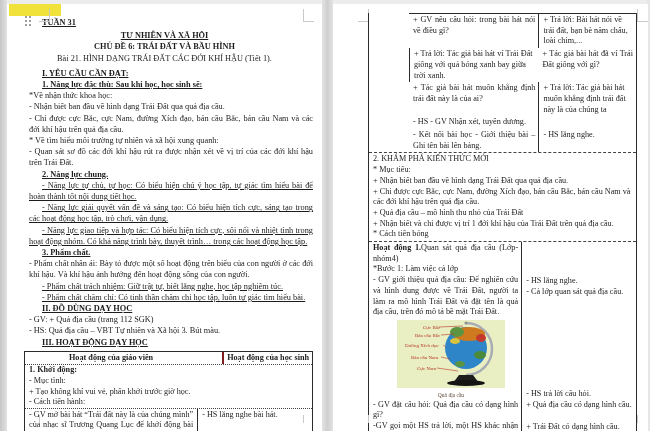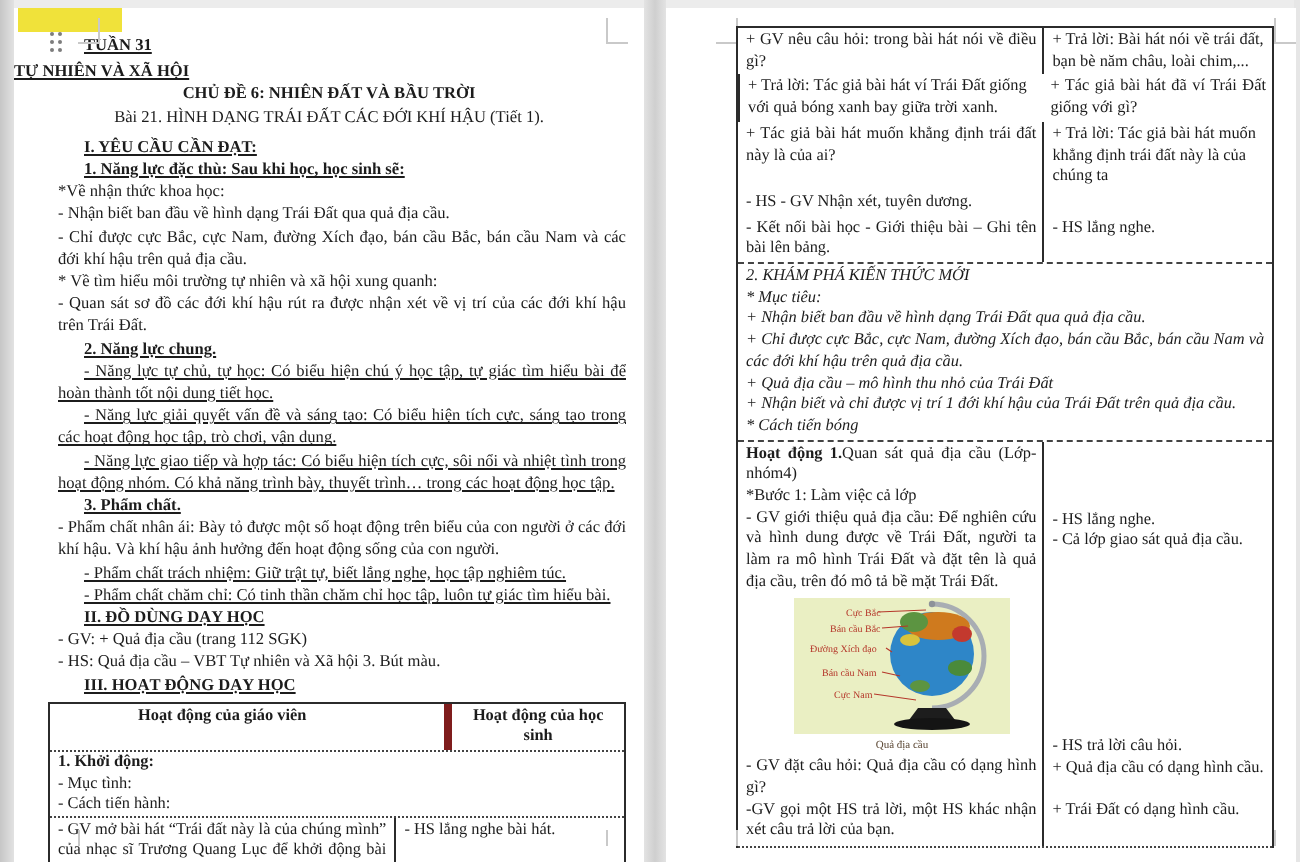--- a/index.html
+++ b/index.html
@@ -19,47 +19,47 @@
   .mark.tl{border-right:1px solid #c9c9c9;border-bottom:1px solid #c9c9c9;}
   .mark.tr{border-left:1px solid #c9c9c9;border-bottom:1px solid #c9c9c9;}
   .tick{position:absolute;width:1px;height:8px;background:#c9c9c9;}
 
   .hl{position:absolute;left:2px;top:0;width:52px;height:12px;}
 
   .drag{position:absolute;left:18px;top:12px;display:grid;grid-template-columns:2px 2px;gap:2px;}
   .drag i{width:2px;height:2px;background:#7d7d7d;border-radius:50%;}
 
   .week{margin:13px 0 2px 35px;font-weight:bold;text-decoration:underline;}
-  .doc-title{text-align:left;font-weight:bold;text-decoration:underline;}
+  .doc-title{text-align:center;font-weight:bold;text-decoration:underline;}
   .doc-sub{text-align:center;font-weight:bold;}
   .doc-lesson{text-align:center;}
 
   .body-text{margin:4px 9px 0 22px;text-align:justify;}
   .body-text p{margin:0;}
   .b{font-weight:bold;}
   .u{text-decoration:underline;}
   .ind{text-indent:13px;text-decoration:underline;}
   .tbl1{margin:3px 9px 0 17px;border-top:1px solid #2b2b2b;border-left:1px solid #2b2b2b;border-right:1px solid #2b2b2b;
         font-size:8.2px;line-height:10.6px;}
   .thead{display:grid;grid-template-columns:60% 40%;border-bottom:1px dotted #444;}
   .thead div{font-weight:bold;text-align:center;padding:1px 2px;}
-  .thead .hs{border-left:4px solid #7f1d1d;margin-left:25px;}
+  .thead .hs{border-left:2px solid #7f1d1d;margin-left:25px;}
   .introrows div{padding:0 4px;}
   .gvhs{display:grid;grid-template-columns:60% 40%;border-top:1px dotted #444;border-bottom:1px dotted #444;}
   .gvhs .cell{padding:1px 4px 2px 4px;}
   .gvhs .hs{border-left:1px solid #2b2b2b;}
   .gv{text-align:justify;}
 
   
   .tbl2{position:absolute;left:35px;top:9px;width:267px;border-left:1px solid #2b2b2b;border-right:1px solid #2b2b2b;}
-  .qa{border-top:1px solid #2b2b2b;}
+  .qa{border-top:1px solid #2b2b2b;margin-left:40px;}
   .qa-row{display:grid;grid-template-columns:57% 43%;}
   .qa-row .cell{padding:1px 3px 1px 4px;}
   .qa-row .hs{border-left:1px solid #2b2b2b;}
-  .sec{border-top:1px dashed #444;padding:1px 3px 1px 4px;font-style:italic;}
+  .sec{border-top:1px dashed #444;padding:1px 3px 1px 4px;}
   .act{border-top:1px dashed #444;border-bottom:1px dotted #444;display:grid;grid-template-columns:57% 43%;}
   .act .cell{padding:1px 3px 2px 4px;}
   .act .hs{border-left:1px solid #2b2b2b;}
   .act .hs div{margin:0;}
   .hs-0{margin-top:33px !important;}
   .hs-2{margin-top:92px !important;}
   .hs-4{margin-top:11px !important;}
 
   .figure{width:108px;margin:2px 0 0 24px;}
   .figcap{width:108px;margin:0 0 1px 24px;text-align:center;font-size:5.5px;color:#5a4632;line-height:7px;}
@@ -80,21 +80,21 @@
       <i></i>
       <i></i>
       <i></i>
       <i></i>
       <i></i>
       <i></i>
     </div>
 
   <div class="week">TUẦN 31</div>
   <div class="doc-title">TỰ NHIÊN VÀ XÃ HỘI</div>
-  <div class="doc-sub">CHỦ ĐỀ 6: NHIÊN ĐẤT VÀ BẦU TRỜI</div>
+  <div class="doc-sub">CHỦ ĐỀ 6: TRÁI ĐẤT VÀ BẦU HÌNH</div>
   <div class="doc-lesson">Bài 21. HÌNH DẠNG TRÁI ĐẤT CÁC ĐỚI KHÍ HẬU (Tiết 1).</div>
 
   <div class="body-text">
 
   <p class="para b u ind">I. YÊU CẦU CẦN ĐẠT:</p>
       <p class="para b ind">1. Năng lực đặc thù: Sau khi học, học sinh sẽ:</p>
       <p class="para">*Về nhận thức khoa học:</p>
       <p class="para">- Nhận biết ban đầu về hình dạng Trái Đất qua quả địa cầu.</p>
       <p class="para">- Chỉ được cực Bắc, cực Nam, đường Xích đạo, bán cầu Bắc, bán cầu Nam và các đới khí hậu trên quả địa cầu.</p>
       <p class="para">* Về tìm hiểu môi trường tự nhiên và xã hội xung quanh:</p>
@@ -115,20 +115,21 @@
 
   <div class="tbl1">
     <div class="thead">
       <div class="gvh">Hoạt động của giáo viên</div>
       <div class="hs">Hoạt động của học sinh</div>
     </div>
     <div class="introrows">
 
     <div class="b">1. Khởi động:</div>
         <div>- Mục tình:</div>
+        <div>+ Tạo không khí vui vẻ, phấn khởi trước giờ học.</div>
         <div>- Cách tiến hành:</div>
       </div>
     <div class="gvhs">
       <div class="cell gv">- GV mở bài hát “Trái đất này là của chúng mình” của nhạc sĩ Trương Quang Lục để khởi động bài học.</div>
       <div class="cell hs">- HS lắng nghe bài hát.</div>
     </div>
   </div>
 </div>
 
 <div class="page" id="page2">
@@ -215,21 +216,21 @@
         <div class="figcap">Quả địa cầu</div>
 
         <div>
 
         <div class="gv">- GV đặt câu hỏi: Quả địa cầu có dạng hình gì?</div>
             <div class="gv">-GV gọi một HS trả lời, một HS khác nhận xét câu trả lời của bạn.</div>
           </div>
       </div>
       <div class="cell hs">
         <div class="hs-0">- HS lắng nghe.</div>
-        <div class="hs-1">- Cả lớp giao sát quả địa cầu.</div>
+        <div class="hs-1">- Cả lớp quan sát quả địa cầu.</div>
         <div class="hs-2">- HS trả lời câu hỏi.</div>
         <div class="hs-3">+  Quả địa cầu có dạng hình cầu.</div>
         <div class="hs-4">+ Trái Đất có dạng hình cầu.</div>
       </div>
     </div>
   </div>
 </div>
 
 <div class="tick" style="left:39px;top:415px;"></div>
 <div class="tick" style="left:303px;top:415px;"></div>

